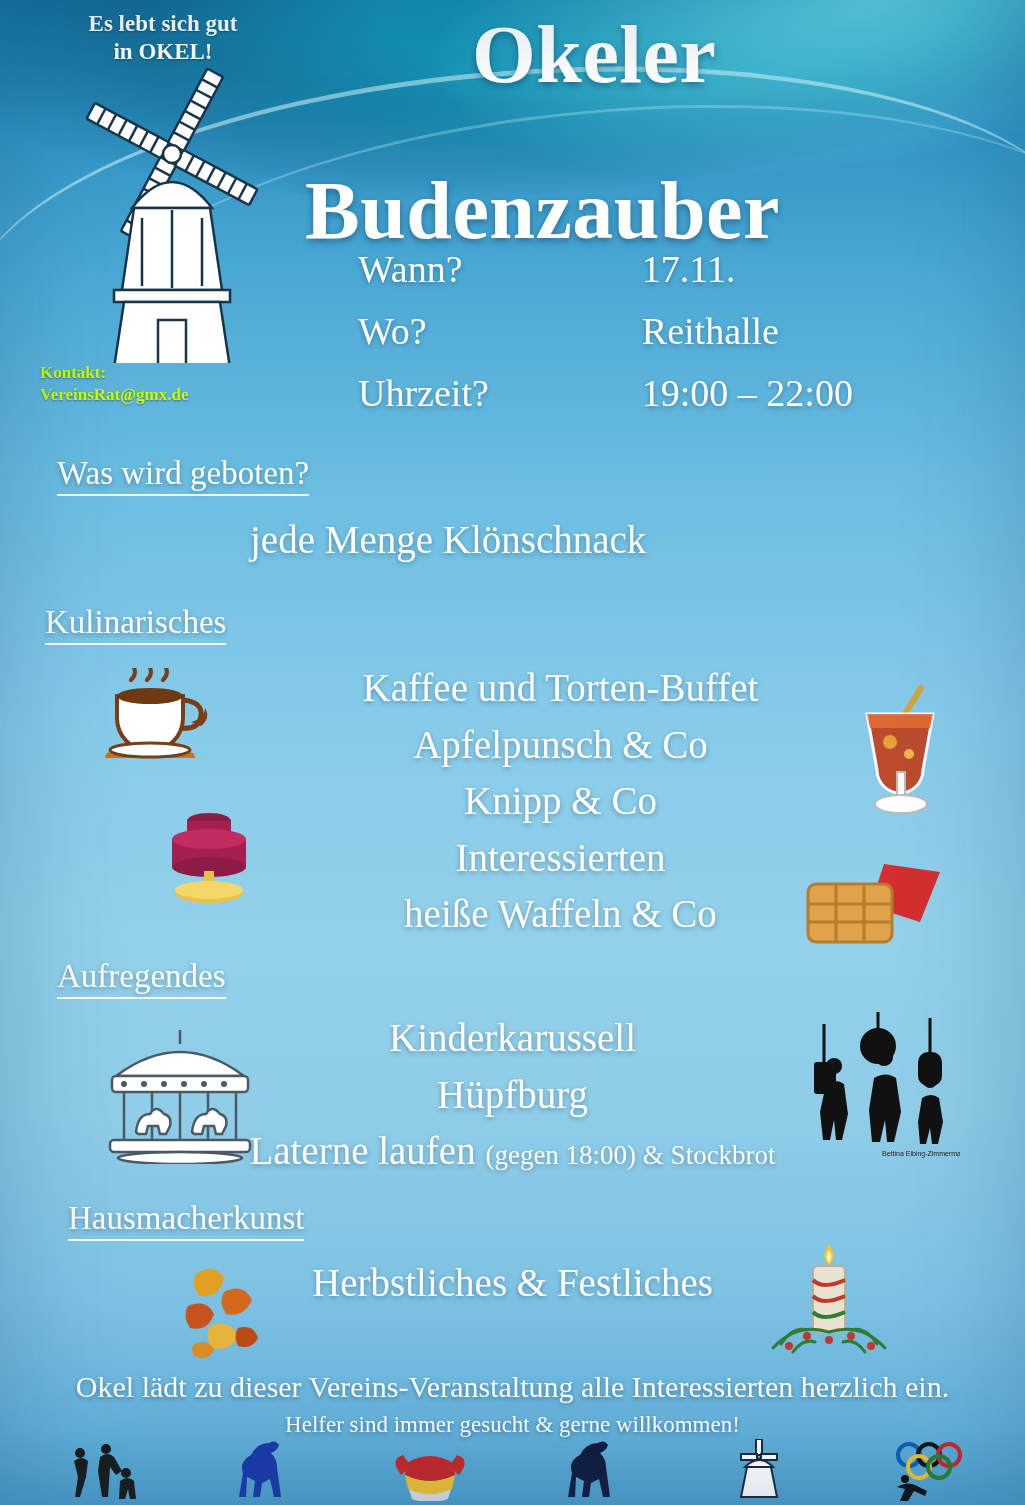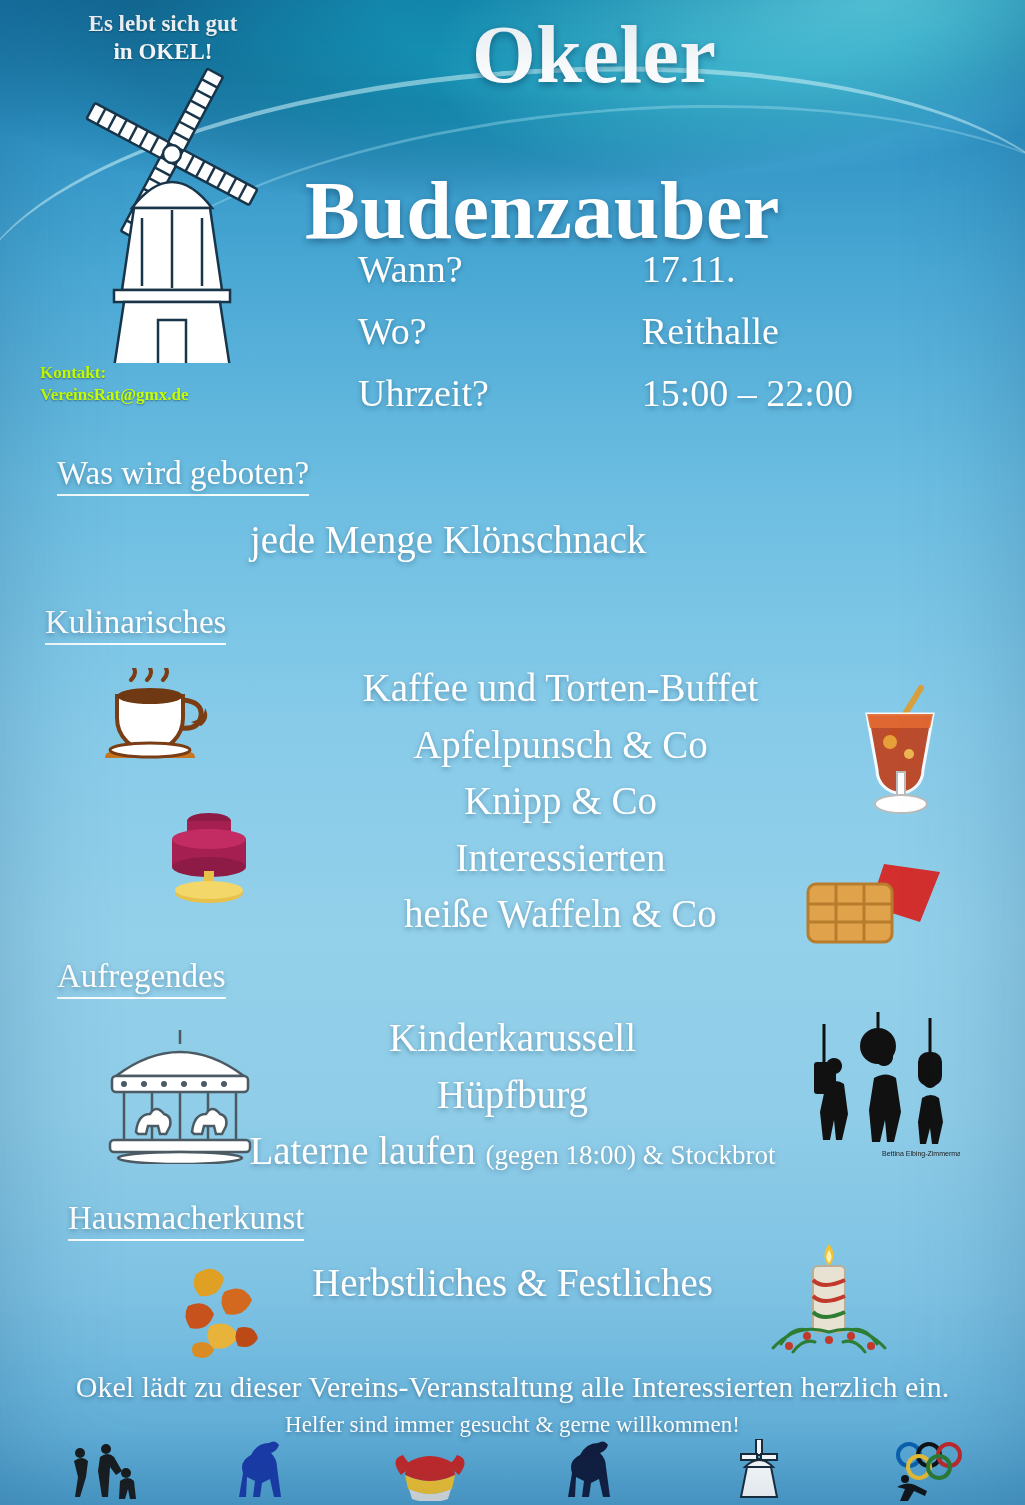--- a/index.html
+++ b/index.html
@@ -309,21 +309,21 @@
       <tr>
         <td class="q">Wann?</td>
         <td class="a">17.11.</td>
       </tr>
       <tr>
         <td class="q">Wo?</td>
         <td class="a">Reithalle</td>
       </tr>
       <tr>
         <td class="q">Uhrzeit?</td>
-        <td class="a">15:00 – 22:00</td>
+        <td class="a">19:00 – 22:00</td>
       </tr>
     </tbody>
   </table>
 
   <div class="sec-head" id="h-geboten">Was wird geboten?</div>
   <div class="sec-body" id="b-geboten">
     <div>jede Menge Klönschnack</div>
   </div>
 
   <div class="sec-head" id="h-kulinarisches">Kulinarisches</div>

